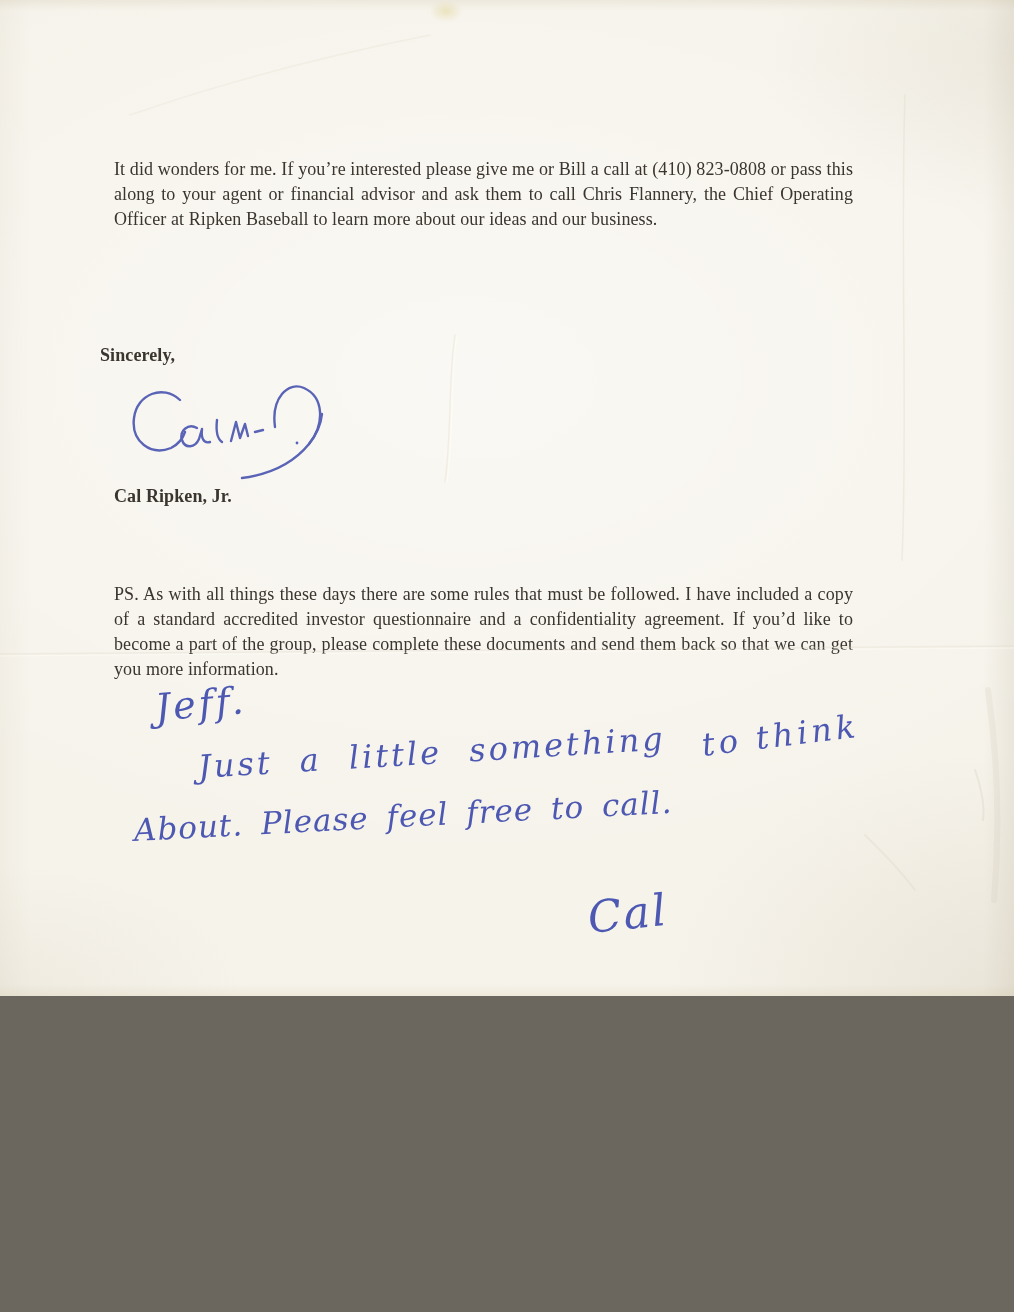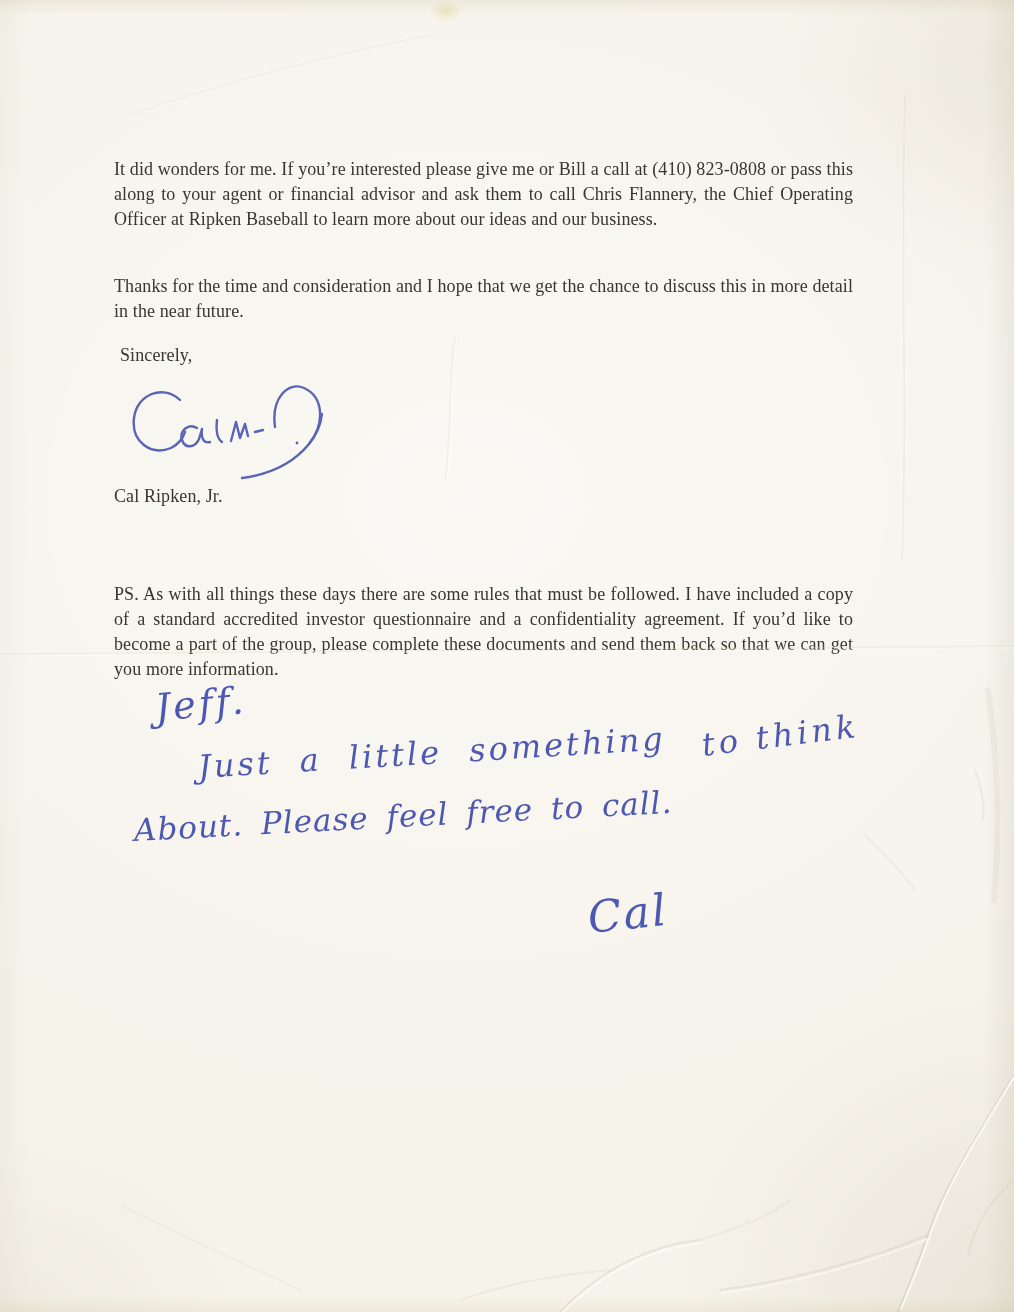--- a/index.html
+++ b/index.html
@@ -1,38 +1,38 @@
 <!DOCTYPE html>
 <html><head>
 <meta charset="utf-8">
 <style>
   html, body { margin: 0; padding: 0; background: #8a8populate578; }
   body { background: #6b675e; }
   .paper {
     position: relative;
     width: 1014px;
-    height: 1312px;
+    height: 996px;
     overflow: hidden;
     font-family: "Liberation Serif", serif;
     color: #3a352e;
     background:
       radial-gradient(140% 90% at 46% 38%, rgba(255,255,255,0.45) 0%, rgba(255,255,255,0) 55%),
       radial-gradient(55% 40% at 100% 100%, rgba(203,194,172,0.30) 0%, rgba(203,194,172,0) 62%),
       radial-gradient(45% 26% at 102% 6%, rgba(208,200,180,0.28) 0%, rgba(208,200,180,0) 60%),
       radial-gradient(40% 22% at 0% 100%, rgba(208,200,180,0.20) 0%, rgba(208,200,180,0) 60%),
       linear-gradient(90deg, rgba(200,192,170,0.12) 0%, rgba(200,192,170,0) 3%, rgba(200,192,170,0) 97%, rgba(190,182,160,0.22) 100%),
       linear-gradient(180deg, #ebe6d8 0%, #f6f3eb 1.1%, #f6f3eb 98.8%, #eee9da 100%),
       #f6f3eb;
   }
   .typed { position: absolute; font-size: 18px; line-height: 25px; letter-spacing: 0.1px; }
   .para  { left: 114px; width: 739px; text-align: justify; }
   .p1 { top: 157px; }
   .p2 { top: 274px; }
-  .closing { left: 120px; top: 343px; }
-  .signame { left: 114px; top: 484px; }
+  .closing { left: 100px; top: 343px; font-weight: bold; }
+  .signame { left: 114px; top: 484px; font-weight: bold; }
   .ps { top: 582px; }
 
   .hand {
     position: absolute;
     font-family: "DejaVu Serif", serif;
     font-style: italic;
     color: #4d58b2;
     transform-origin: left center;
     white-space: nowrap;
   }
@@ -51,21 +51,20 @@
   }
 </style>
 </head>
 <body>
 
 <div class="paper">
 
   <div class="stain"></div>
 
   <div class="typed para p1">It did wonders for me. If you’re interested please give me or Bill a call at (410) 823-0808 or pass this along to your agent or financial advisor and ask them to call Chris Flannery, the Chief Operating Officer at Ripken Baseball to learn more about our ideas and our business.</div>
-  <div class="typed para p2">Thanks for the time and consideration and I hope that we get the chance to discuss this in more detail in the near future.</div>
   <div class="typed closing">Sincerely,</div>
 
   <svg class="sig-svg" width="215" height="115" viewBox="0 0 215 115">
     <g fill="none" stroke="#4d58b2" stroke-width="2.4" stroke-linecap="round" stroke-linejoin="round" opacity="0.92">
       <path d="M 55,28 C 38,12 12,22 9,46 C 6,70 26,84 46,76 C 54,72 58,66 60,60"></path>
       <path d="M 72,56 C 63,51 54,59 57,68 C 60,77 70,76 74,67 L 77,57 C 76,65 78,72 85,70"></path>
       <path d="M 92,48 C 91,57 91,66 97,70"></path>
       <path d="M 106,69 L 111,50 L 115,66 L 120,52 L 123,64"></path>
       <path d="M 130,60 L 138,58"></path>
       <path d="M 150,55 C 146,26 163,9 179,16 C 199,25 200,52 184,72 C 166,94 140,103 117,106"></path>

